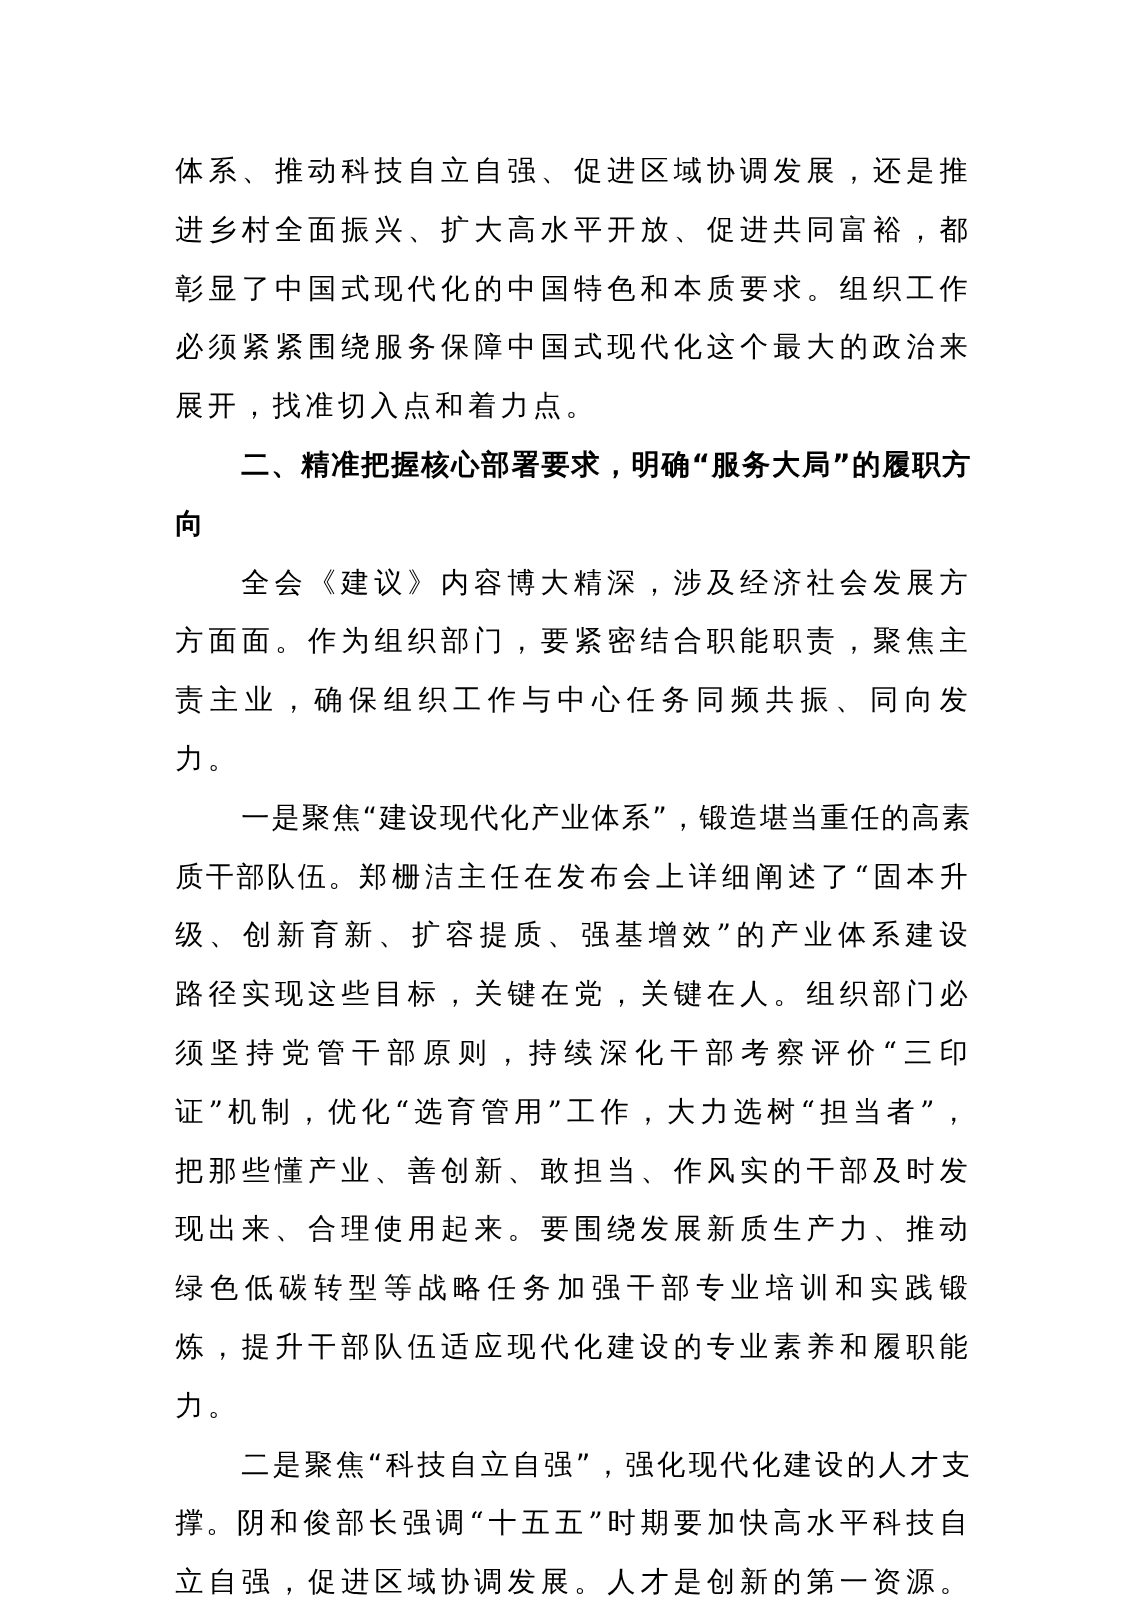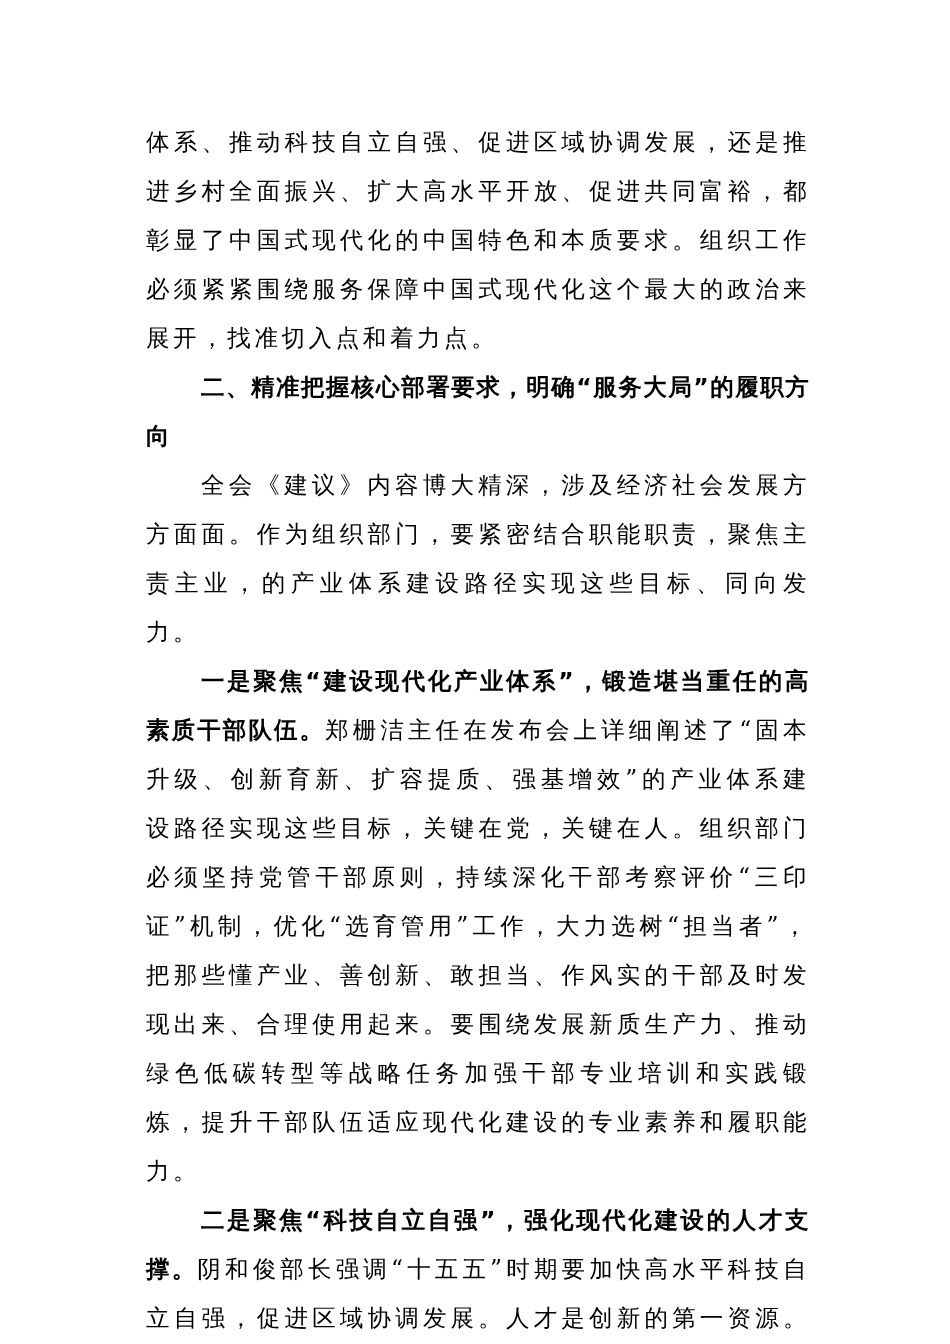--- a/index.html
+++ b/index.html
@@ -31,30 +31,30 @@
       letter-spacing: 3.6px;
     }
     .para.indent { text-indent: 55px; }
     .heading {
       font-family: "DejaVu Sans", "Liberation Sans", sans-serif;
       font-weight: bold;
       letter-spacing: 1.2px;
     }
     .bold-lead {
       font-family: "DejaVu Sans", "Liberation Sans", sans-serif;
-      font-weight: bold;
+      font-weight: normal;
       letter-spacing: 1.6px;
     }
   </style>
 </head>
 <body>
 
 <div class="page">
   <p class="para">体系、推动科技自立自强、促进区域协调发展，还是推进乡村全面振兴、扩大高水平开放、促进共同富裕，都彰显了中国式现代化的中国特色和本质要求。组织工作必须紧紧围绕服务保障中国式现代化这个最大的政治来展开，找准切入点和着力点。</p>
 
   <p class="para indent heading">二、精准把握核心部署要求，明确“服务大局”的履职方向</p>
 
-  <p class="para indent">全会《建议》内容博大精深，涉及经济社会发展方方面面。作为组织部门，要紧密结合职能职责，聚焦主责主业，的产业体系建设路径实现这些目标、同向发力。</p>
+  <p class="para indent">全会《建议》内容博大精深，涉及经济社会发展方方面面。作为组织部门，要紧密结合职能职责，聚焦主责主业，确保组织工作与中心任务同频共振、同向发力。</p>
 
   <p class="para indent"><span class="bold-lead">一是聚焦“建设现代化产业体系”，锻造堪当重任的高素质干部队伍。</span><span>郑栅洁主任在发布会上详细阐述了“固本升级、创新育新、扩容提质、强基增效”的产业体系建设路径实现这些目标，关键在党，关键在人。组织部门必须坚持党管干部原则，持续深化干部考察评价“三印证”机制，优化“选育管用”工作，大力选树“担当者”，把那些懂产业、善创新、敢担当、作风实的干部及时发现出来、合理使用起来。要围绕发展新质生产力、推动绿色低碳转型等战略任务加强干部专业培训和实践锻炼，提升干部队伍适应现代化建设的专业素养和履职能力。</span></p>
 
   <p class="para indent"><span class="bold-lead">二是聚焦“科技自立自强”，强化现代化建设的人才支撑。</span><span>阴和俊部长强调“十五五”时期要加快高水平科技自立自强，促进区域协调发展。人才是创新的第一资源。组织部门要牵头抓总，探索推进教育、科技、人才一体发展的有</span></p>
 </div>
 
 </body></html>

